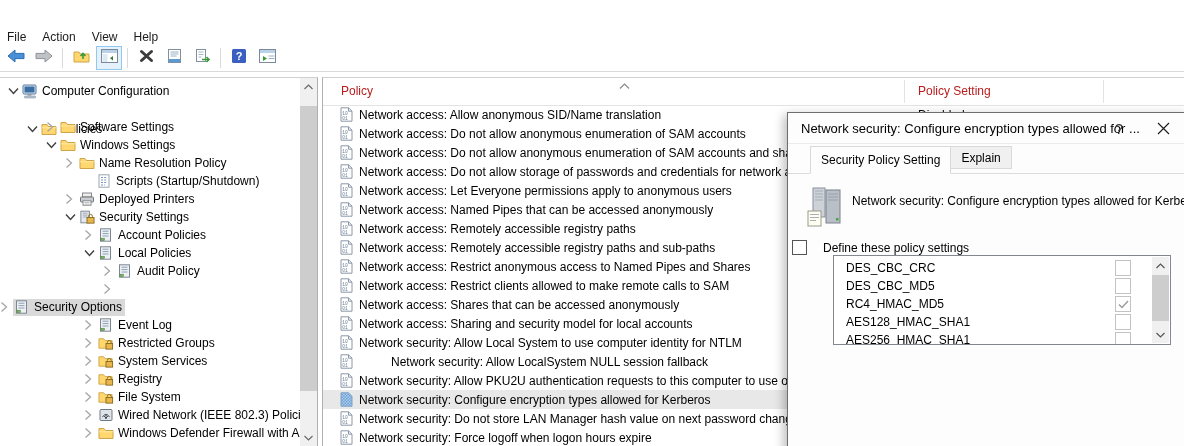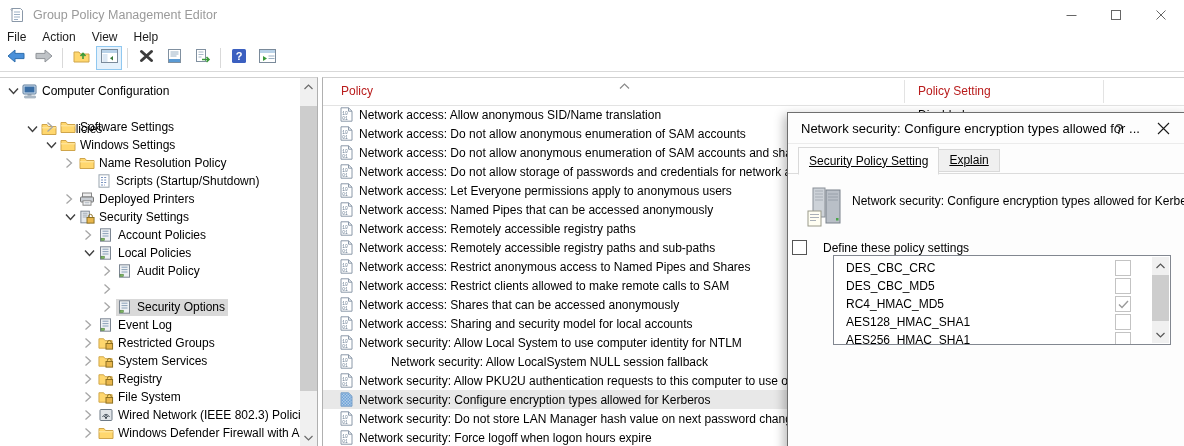--- a/index.html
+++ b/index.html
@@ -55,66 +55,41 @@
   .scroll-thumb{position:absolute;left:0;width:17px;background:#cdcdcd;}
 
   
   .dialog{position:absolute;left:787px;top:112px;width:400px;height:400px;background:#fdfdfd;
           border:1px solid #6e6e6e;box-shadow:-3px 3px 10px rgba(0,0,0,.28);}
   .dlg-title{position:absolute;top:0;left:0;right:0;height:30px;display:flex;align-items:center;
              padding-left:13px;font-size:13px;color:#000;border-bottom:1px solid #ececec;background:#fdfdfd;}
   .dlg-btn{position:absolute;top:0;width:34px;height:30px;display:flex;align-items:center;justify-content:center;}
   .dlg-help{right:52px;font-size:15px;color:#333;}
   .dlg-close{right:8px;}
-  .dlg-tabs{position:absolute;top:33px;left:10px;height:28px;display:flex;align-items:center;z-index:2;text-decoration:underline;}
+  .dlg-tabs{position:absolute;top:33px;left:22px;height:28px;display:flex;align-items:flex-start;z-index:2;}
   .tab{border:1px solid #d9d9d9;padding:0 10px;display:flex;align-items:center;}
   .tab.active{height:26px;background:#fdfdfd;border-bottom:1px solid #fdfdfd;margin-bottom:-1px;}
   .tab.inactive{height:21px;background:#f0f0f0;border-left:none;}
   .dlg-panel{position:absolute;top:60px;left:0;right:0;bottom:0;border-top:1px solid #dcdcdc;}
   .dlg-policy-icon{position:absolute;left:18px;top:12px;}
   .dlg-policy-label{position:absolute;left:64px;top:20px;white-space:nowrap;}
   .dlg-checkrow{position:absolute;left:4px;top:66px;display:flex;align-items:center;}
   .dlg-checkbox{width:13px;height:13px;border:1px solid #555;background:#fff;margin-right:16px;}
   .dlg-list{position:absolute;left:45px;top:81px;width:336px;height:88px;border:1px solid #828790;background:#fff;overflow:hidden;}
   .dlg-item{position:absolute;left:0;right:0;height:18px;display:flex;align-items:center;}
   .item-label{margin-left:12px;white-space:nowrap;}
   .item-check{position:absolute;left:281px;width:14px;height:14px;border:1px solid #c3c3c3;background:#fff;
               display:flex;align-items:center;justify-content:center;}
   .dlg-list .vscroll{width:17px;right:1px;top:1px;bottom:1px;}
 </style>
 </head>
 <body>
 
 <div id="screen">
 
-  <div class="titlebar">
-    <span class="app-icon"><svg width="16" height="16" viewBox="0 0 16 16">
-          <path d="M3 1.5h8.5l2 2V14.5H3z" fill="#fff" stroke="#8a98a8"></path>
-          <path d="M5 5h6M5 7.5h6M5 10h6M5 12.5h4" stroke="#9db0c4" stroke-width="1"></path>
-          <path d="M3 1.5c-1.2 0-1.7 1.6-.4 2H3z" fill="#e8edf2" stroke="#8a98a8" stroke-width=".7"></path>
-        </svg></span>
-    <span class="title-text">Group Policy Management Editor</span>
-    <div class="win-controls">
-      <div class="win-btn">
-          <svg width="11" height="11">
-            <path d="M0.5 5.5h10" stroke="#666" stroke-width="1"></path>
-          </svg>
-        </div>
-      <div class="win-btn">
-          <svg width="11" height="11">
-            <rect x="0.5" y="0.5" width="9" height="9" fill="none" stroke="#666"></rect>
-          </svg>
-        </div>
-      <div class="win-btn">
-          <svg width="11" height="11">
-            <path d="M0.5 0.5 L9.5 9.5 M9.5 0.5 L0.5 9.5" stroke="#666" stroke-width="1"></path>
-          </svg>
-        </div>
-    </div>
-  </div>
 
   <div class="menubar">
       <span class="menu-item">File</span>
       <span class="menu-item">Action</span>
       <span class="menu-item">View</span>
       <span class="menu-item">Help</span>
     </div>
 
   <div class="toolbar">
       <div class="tb-btn">
@@ -362,21 +337,21 @@
             <span class="tree-label">Audit Policy</span>
           </span>
         </div>
         <div class="tree-row" style="top: 202px; padding-left: 103px;">
           <span class="chevron">
             <svg width="8" height="12" viewBox="0 0 8 12">
               <path d="M1.5 1.5 L6.5 6 L1.5 10.5" stroke="#a6a6a6" fill="none" stroke-width="1.3"></path>
             </svg>
           </span>
         </div>
-        <div class="tree-row" style="top: 220px; padding-left: 103px;">
+        <div class="tree-row" style="top: 220px; ">
           <span class="chevron">
             <svg width="8" height="12" viewBox="0 0 8 12">
               <path d="M1.5 1.5 L6.5 6 L1.5 10.5" stroke="#a6a6a6" fill="none" stroke-width="1.3"></path>
             </svg>
           </span>
           <span class="tree-inner selected">
             <span class="tree-icon">
               <svg width="15" height="14" viewBox="0 0 15 14">
                 <rect x="2.5" y="0.8" width="10" height="12.4" fill="#eef1f4" stroke="#7c8692"></rect>
                 <path d="M4.5 3.2h6M4.5 5.6h6M4.5 8h6" stroke="#8aa0b8" stroke-width="1"></path>

